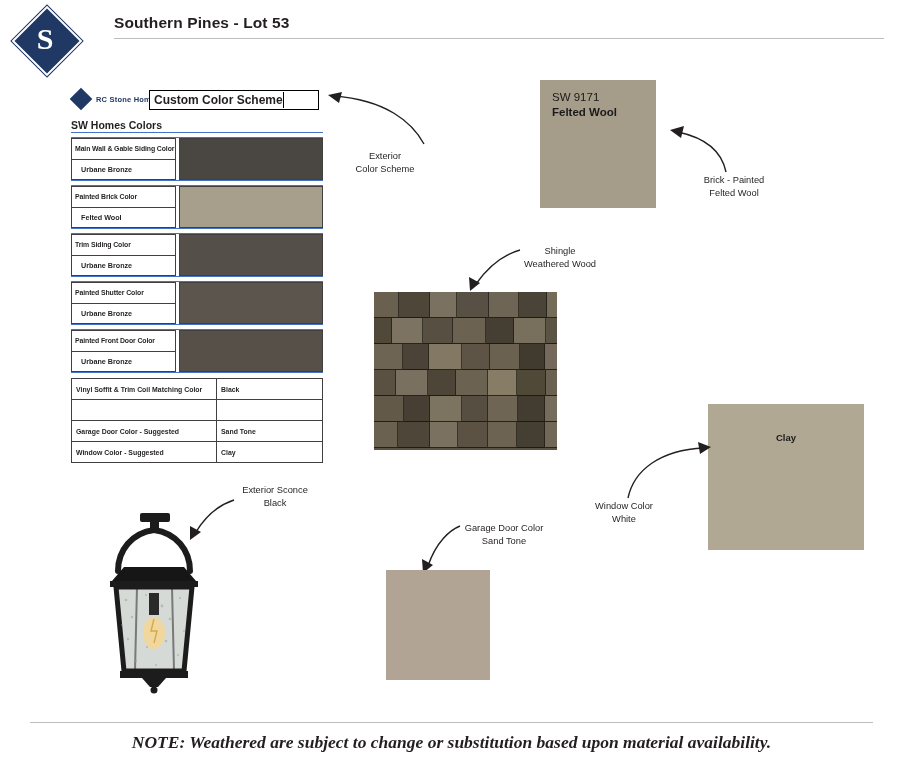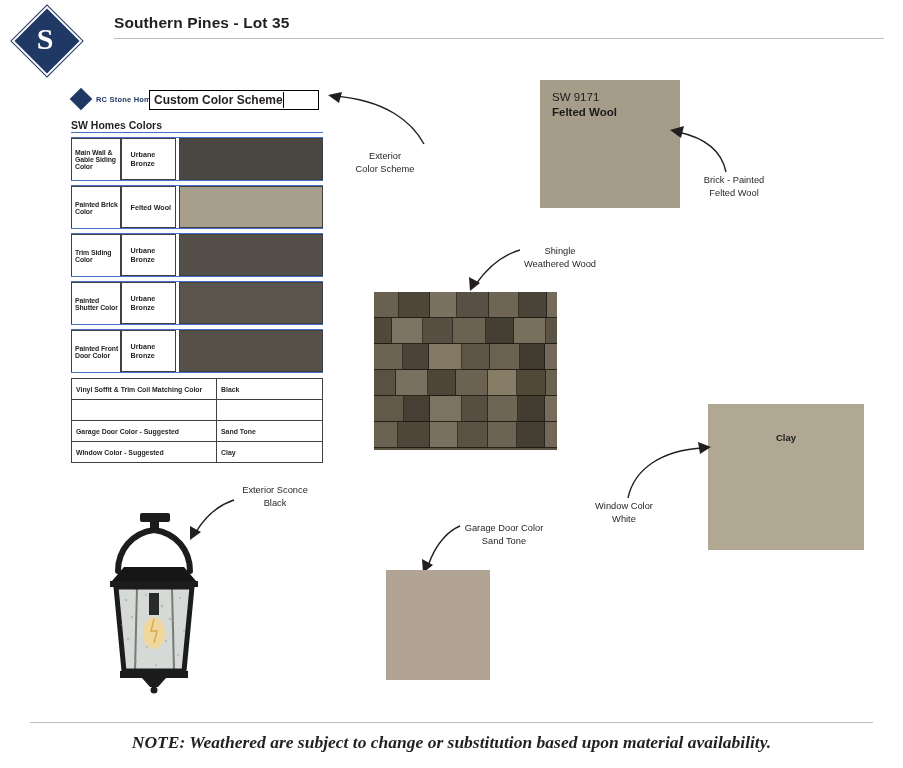--- a/index.html
+++ b/index.html
@@ -143,21 +143,21 @@
     display: flex;
     height: 44px;
     border: 1px solid #4472c4;
     border-left: none; border-right: none;
     box-sizing: border-box;
   }
   .paint-names {
     width: 105px;
     box-sizing: border-box;
     display: flex;
-    flex-direction: row;
+    flex-direction: column;
   }
   .paint-type {
     flex: 1;
     display: flex;
     align-items: center;
     padding-left: 3px;
     font-size: 6.9px;
     font-weight: bold;
     border: 1px solid #404040;
     border-bottom: none;
@@ -286,21 +286,21 @@
 </style>
 </head>
 <body>
 
 <div class="header">
   <div class="logo-wrap">
     <div class="logo-diamond"></div>
     <div class="logo-letter">S</div>
   </div>
   <div class="title-block">
-    <div class="doc-title">Southern Pines - Lot 35</div>
+    <div class="doc-title">Southern Pines - Lot 53</div>
     <div class="title-rule"></div>
   </div>
 </div>
 
 <div class="sheet">
 
   <div class="brandrow" style="position:relative;">
     <div class="brand-mark"></div>
     <div class="brand-text">RC Stone Homes</div>
     <div class="scheme-box">
@@ -374,21 +374,21 @@
     </table>
 </div>
 
 <div class="callout" style="left:335px; top:150px; width:100px;">Exterior
 Color Scheme</div>
 <svg class="abs" style="left:328px; top:92px; width:104px; height:62px;" viewBox="0 0 104 62">
   <path d="M96,52 C84,30 58,8 6,4" fill="none" stroke="#231f20" stroke-width="1.4"></path>
   <polygon points="0,3 14,0 11,11" fill="#231f20"></polygon>
 </svg>
 
-<div class="color-card" style="left:540px; top:80px; width:140px; height:128px; background:#a69c8a;">
+<div class="color-card" style="left:540px; top:80px; width:116px; height:128px; background:#a69c8a;">
   <div class="cc-text">
     <div>SW 9171</div>
     <div class="line2">Felted Wool</div>
   </div>
 </div>
 
 <div class="callout" style="left:676px; top:174px; width:116px;">Brick - Painted
 Felted Wool</div>
 <svg class="abs" style="left:670px; top:124px; width:64px; height:54px;" viewBox="0 0 64 54">
   <path d="M56,48 C52,28 36,14 8,8" fill="none" stroke="#231f20" stroke-width="1.4"></path>

